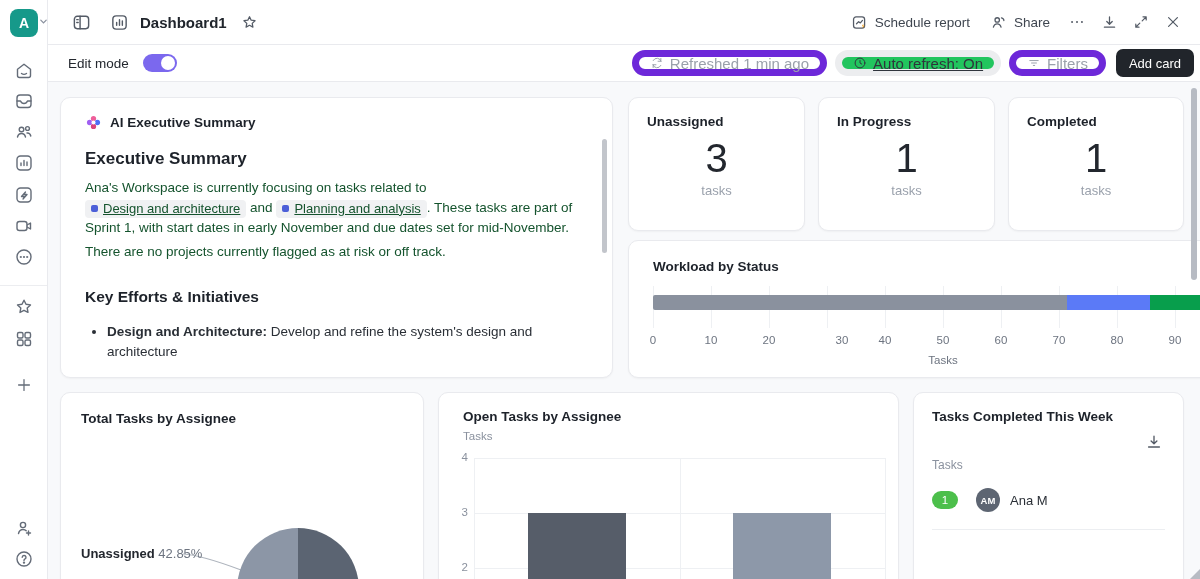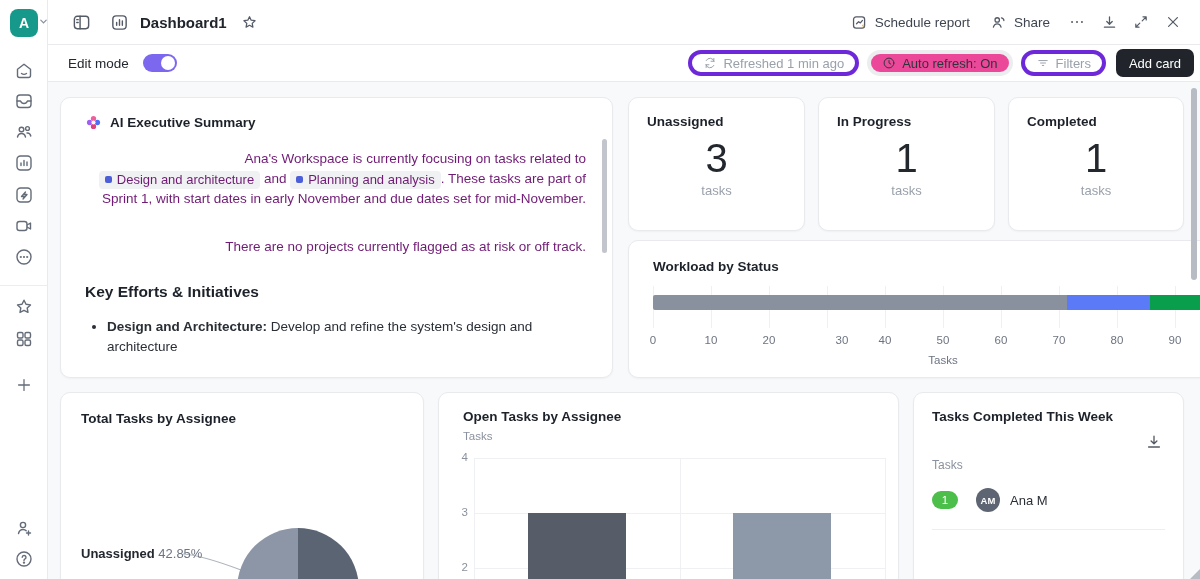--- a/index.html
+++ b/index.html
@@ -22,39 +22,39 @@
   .page-title { font-size:15px; font-weight:bold; color:#20252c; margin:0 10px 0 8px; }
   .tb-btn { display:flex; align-items:center; gap:7px; font-size:13.5px; color:#3f4650; cursor:pointer; margin-left:20px; white-space:nowrap; }
   .tb-btn svg { stroke:#545b66; fill:none; stroke-width:1.5; stroke-linecap:round; stroke-linejoin:round; }
 
   
   .toolbar { position:absolute; left:48px; top:45px; width:1152px; height:37px; background:#fff; border-bottom:1px solid #e9eaee; display:flex; align-items:center; padding:0 6px 0 20px; }
   .edit-label { font-size:13.5px; color:#23272e; margin-right:14px; }
   .toggle { width:34px; height:18px; border-radius:9px; background:#7b68ee; position:relative; cursor:pointer; }
   .toggle .knob { position:absolute; right:2px; top:2px; width:14px; height:14px; border-radius:50%; background:#fff; }
   .toolbar .grow { flex:1; }
-  .pill { height:26px; border-radius:13px; border:4px solid #6d28d9; display:flex; align-items:center; gap:6px; padding:0 11px; font-size:13px; color:#9aa1ab; margin-left:8px; cursor:pointer; background:#fff; white-space:nowrap; }
+  .pill { height:26px; border-radius:13px; border:7px solid #6d28d9; display:flex; align-items:center; gap:6px; padding:0 11px; font-size:15px; color:#9aa1ab; margin-left:8px; cursor:pointer; background:#fff; white-space:nowrap; }
   .pill svg { stroke:#9aa1ab; fill:none; stroke-width:1.4; stroke-linecap:round; stroke-linejoin:round; }
-  .pill.filled { background:#ec4899; border-color:#ecedef; color:#2f343c; }
+  .pill.filled { background:#22c55e; border-color:#ecedef; color:#2f343c;text-decoration:underline; }
   .pill.filled svg { stroke:#2f343c; }
   .btn-dark { height:28px; border-radius:7px; background:#21252b; color:#fff; font-size:13px; display:flex; align-items:center; padding:0 13px; margin-left:10px; cursor:pointer; white-space:nowrap;justify-content:center; }
 
   
   .main { position:absolute; left:48px; top:82px; width:1152px; height:497px; background:#f8f9fb; overflow:hidden; }
   .card { position:absolute; background:#fff; border:1px solid #e9eaee; border-radius:10px; box-shadow:0 1px 2px rgba(20,24,30,.04); }
   .card-title { font-size:13.5px; font-weight:bold; color:#1d222a; }
 
   
   .ai-card { left:12px; top:15px; width:553px; height:281px; overflow:hidden; padding:16px 26px 0 24px; }
   .ai-head { display:flex; align-items:center; gap:8px; margin-bottom:18px; }
   .ai-h1 { font-size:17px; font-weight:bold; color:#1d222a; margin-bottom:9px; }
-  .ai-p { font-size:13.5px; line-height:20px; color:#701a75;text-align:right; }
-  .chip { display:inline-flex; align-items:center; gap:5px; background:#f0f1f3; border-radius:4px; padding:0 6px; line-height:18px; font-size:13px; }
+  .ai-p { font-size:13.5px; line-height:20px; color:#14532d; }
+  .chip { display:inline-flex; align-items:center; gap:5px; background:#f0f1f3; border-radius:4px; padding:0 6px; line-height:18px; font-size:13px;text-decoration:underline; }
   .chip-sq { width:7px; height:7px; border-radius:2px; background:#4c5fd8; display:inline-block; }
-  .ai-p2 { margin-top:28px; }
+  .ai-p2 { margin-top:4px; }
   .ai-h2 { font-size:15.5px; font-weight:bold; color:#1d222a; margin-top:26px; }
   .ai-ul { margin:16px 0 0 22px; font-size:13.5px; line-height:20px; color:#2a2f36; }
   .ai-scroll { position:absolute; right:5px; top:41px; width:5px; height:114px; border-radius:3px; background:#c2c5cb; }
 
   
   .stat-card { width:177px; height:134px; top:15px; padding:16px 18px; }
   .stat-num { text-align:center; font-size:40px; color:#23272e; margin-top:7px; line-height:44px; }
   .stat-unit { text-align:center; font-size:13px; color:#9aa1ac; margin-top:3px; }
 
   
@@ -283,20 +283,21 @@
     <div class="ai-head">
       <svg width="17" height="17" viewBox="0 0 20 20">
         <circle cx="10" cy="5.4" r="3.1" fill="#ee5e99"></circle>
           <circle cx="5.4" cy="10" r="3.1" fill="#a05ff2"></circle>
           <circle cx="14.6" cy="10" r="3.1" fill="#4f6ef7"></circle>
           <circle cx="10" cy="14.6" r="3.1" fill="#d9447c"></circle>
           <circle cx="10" cy="10" r="2.4" fill="#fff"></circle>
       </svg>
       <span class="card-title">AI Executive Summary</span>
     </div>
+    <div class="ai-h1">Executive Summary</div>
     <p class="ai-p">
       <span>Ana's Workspace is currently focusing on tasks related to</span>
       <span class="chip">
           <span class="chip-sq"></span>
           <span>Design and architecture</span>
         </span>
       <span>and</span>
       <span class="chip">
           <span class="chip-sq"></span>
           <span>Planning and analysis</span>

